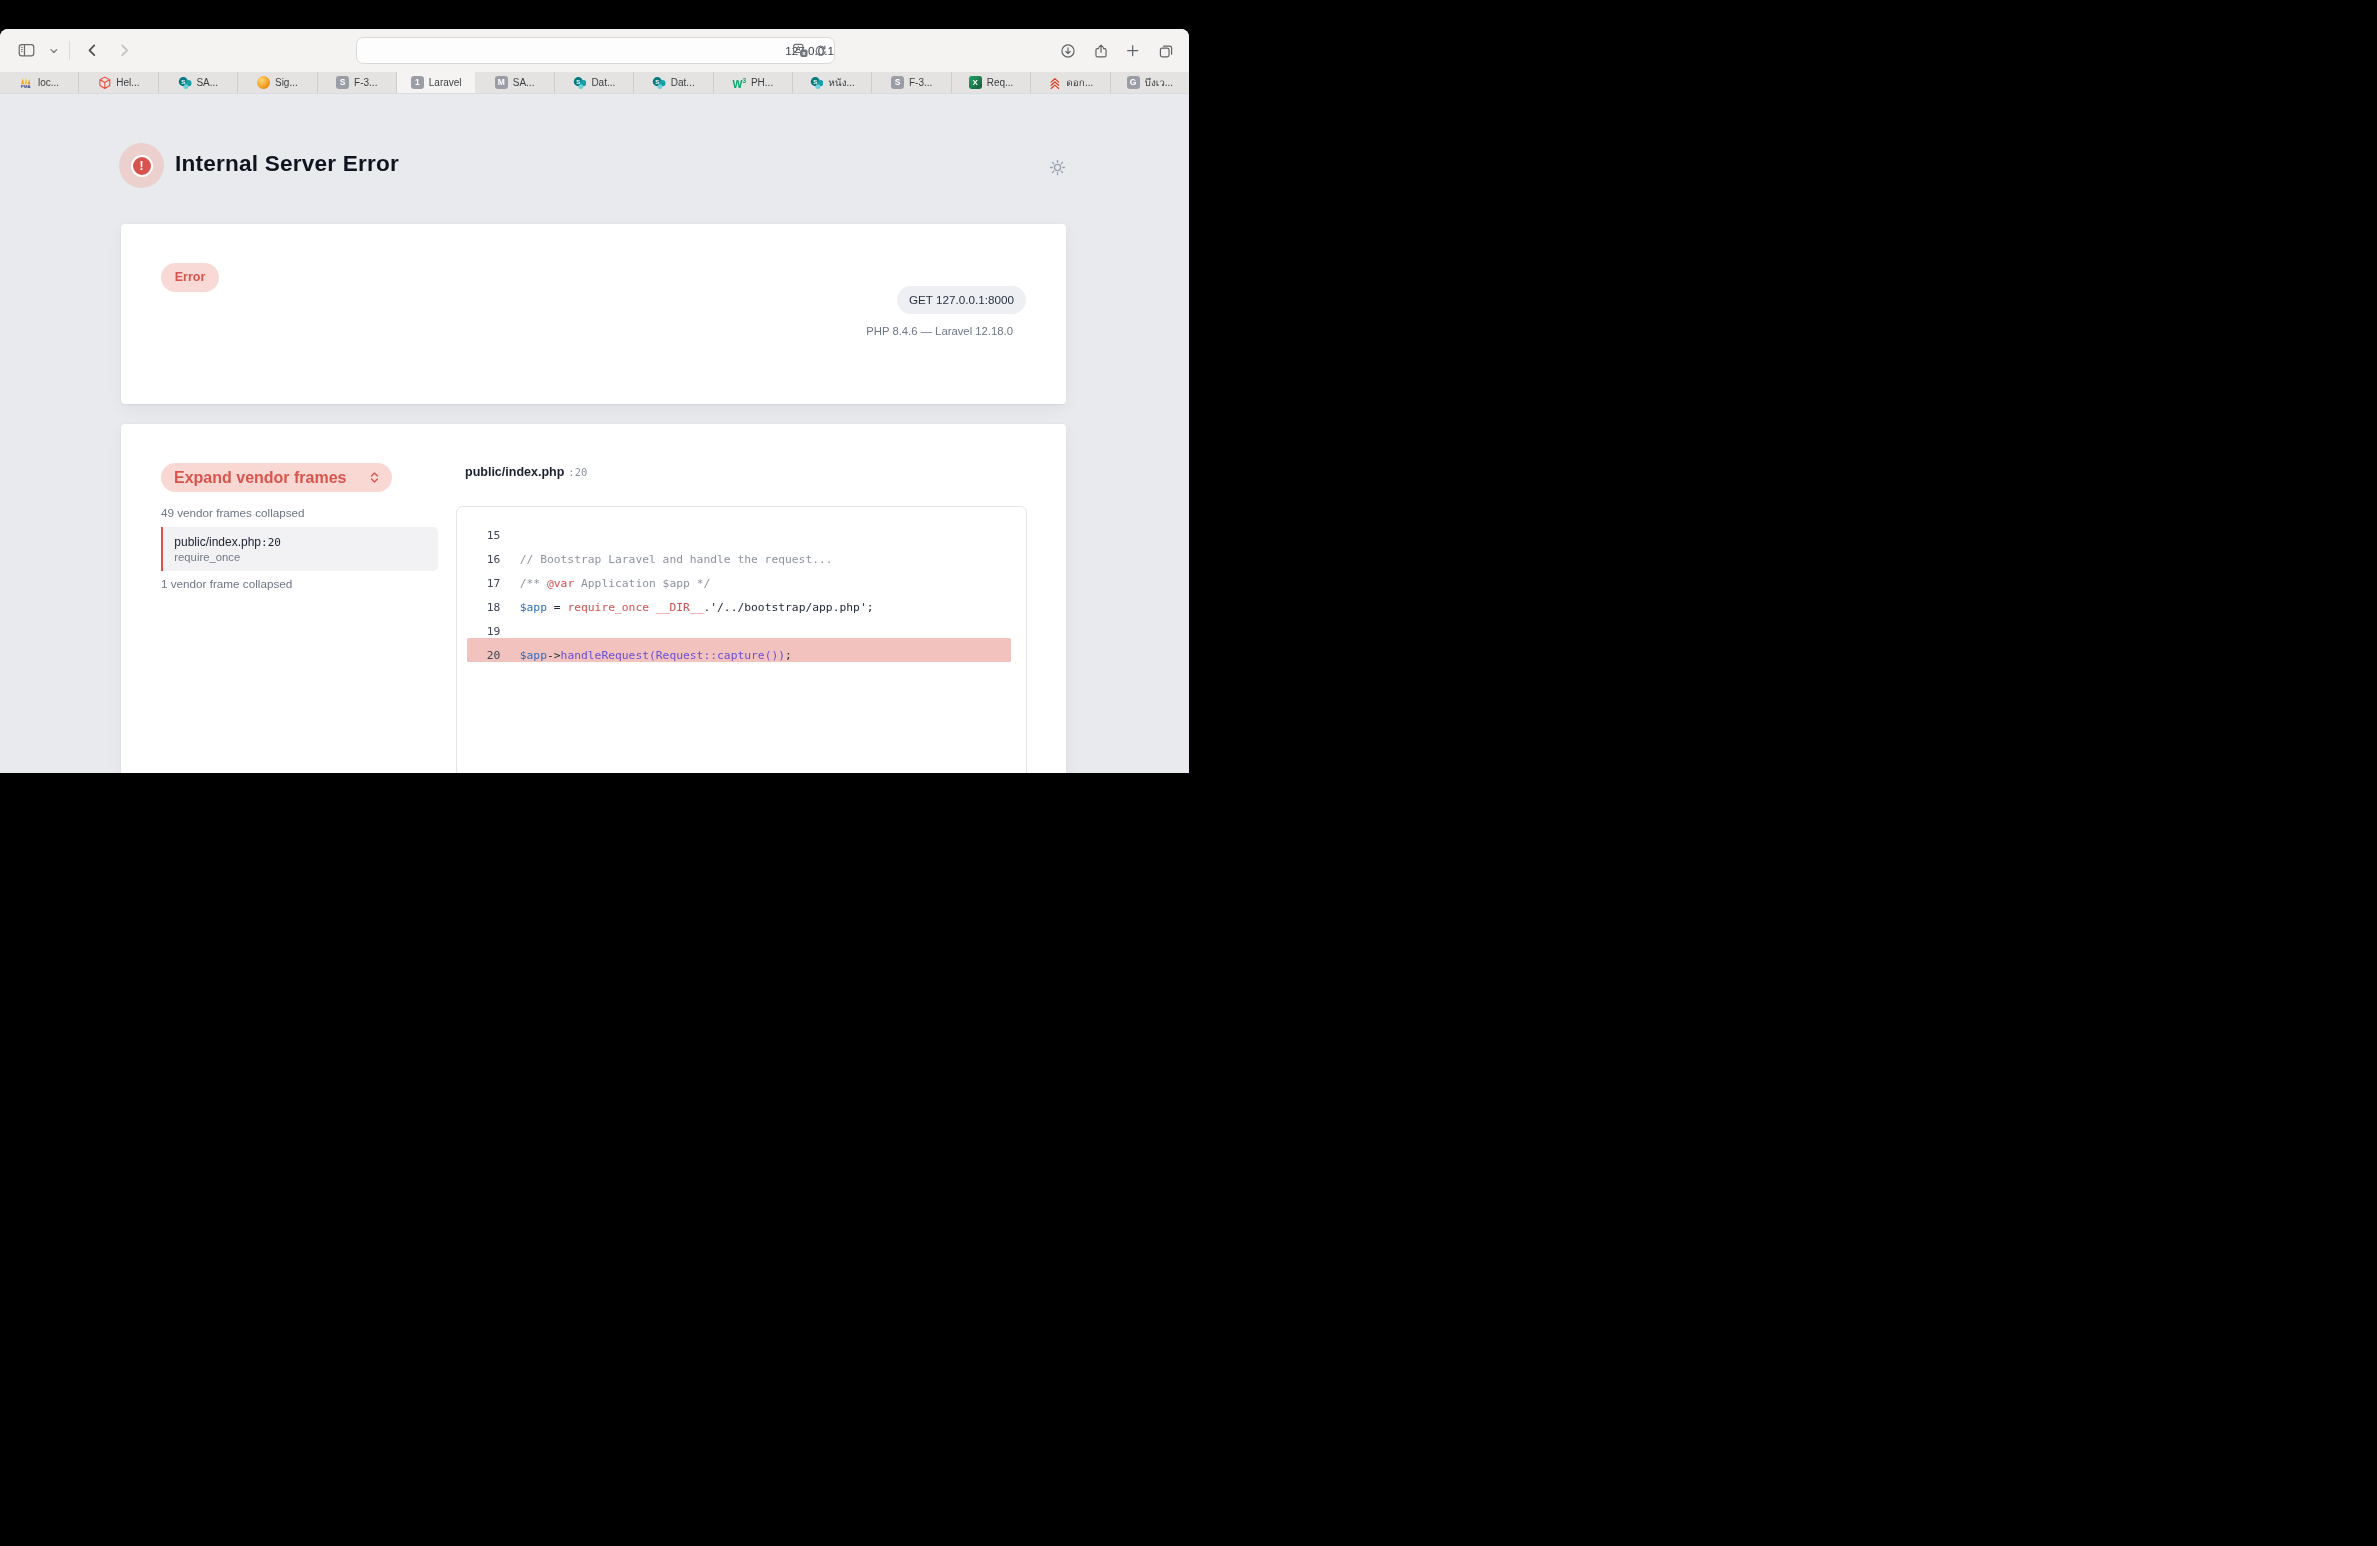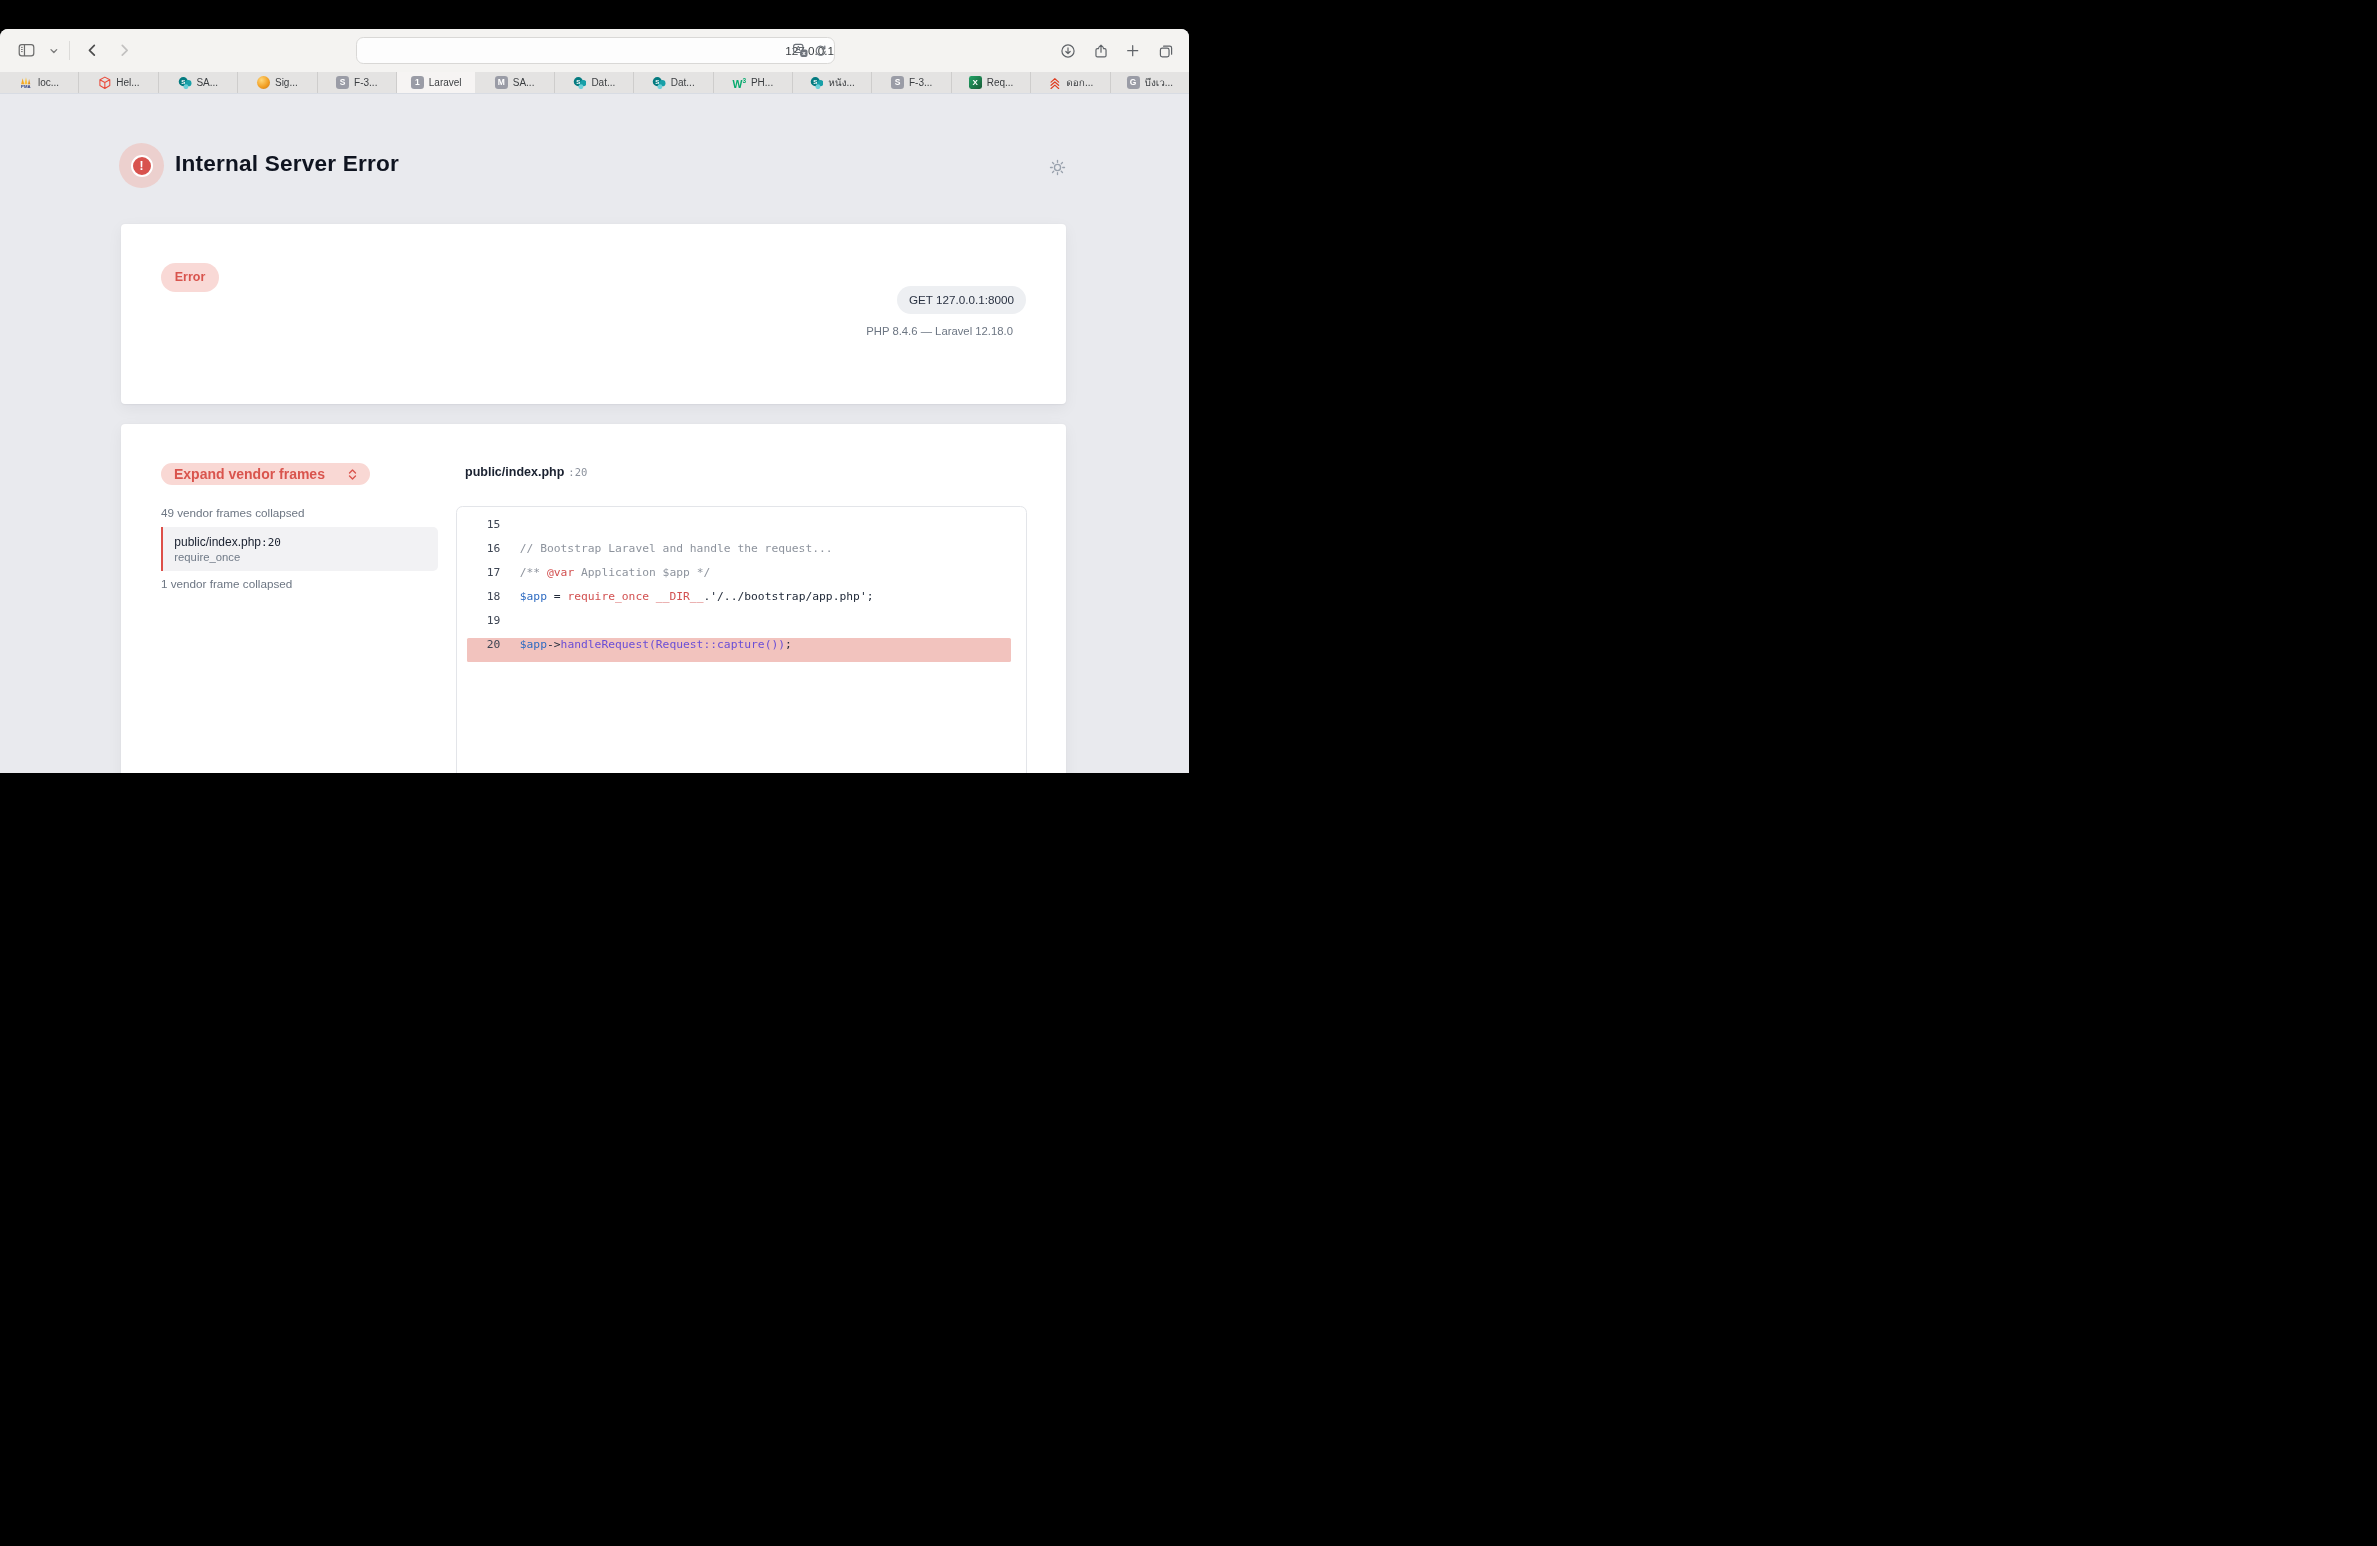--- a/index.html
+++ b/index.html
@@ -56,38 +56,38 @@
   .card1 { top:130px; height:180px; }
   .card2 { top:330px; height:388px; }
 
   .badge-error { position:absolute; left:40px; top:39px; background:#f9d9d6; color:#d9544d;
                  font-size:12.5px; font-weight:bold; padding:7.3px 13.7px; border-radius:15.4px; }
   .req-badge { position:absolute; right:40px; top:62px; background:#edeff2; color:#2a3242;
                font-size:11.7px; padding:7.3px 12px; border-radius:15.4px; }
   .env-text { position:absolute; right:53px; top:101px; font-size:11.3px; color:#6d7683; }
   .err-msg { position:absolute; left:40px; top:89px; font-size:21px; line-height:27px; font-weight:bold; color:#1a2130; }
 
-  .expand-btn { position:absolute; left:40px; top:39px; height:22px; display:flex; align-items:center; gap:23px;
-                background:#f9d8d4; color:#d9544d; font-size:14px; font-weight:bold; padding:0 13px; border-radius:15.4px; border:none; }
+  .expand-btn { position:absolute; left:40px; top:39px; height:29px; display:flex; align-items:center; gap:23px;
+                background:#f9d8d4; color:#d9544d; font-size:16px; font-weight:bold; padding:0 13px; border-radius:15.4px; border:none; }
   .muted { font-size:11.7px; color:#6d7683; }
   .t1 { position:absolute; left:40px; top:82px; }
   .t2 { position:absolute; left:40px; top:153px;text-align:right; }
   .frame-item { position:absolute; left:40px; top:103px; width:277px; height:44px; background:#f2f2f4;
                 border-left:2.4px solid #dd4f48; border-radius:0 4.9px 4.9px 0; padding:6.5px 11.3px; }
   .frame-file { font-size:12px; color:#1a2130; }
   .frame-line { font-family:"DejaVu Sans Mono", monospace; font-size:11px; color:#1a2130; }
   .frame-fn { font-size:11.3px; color:#707a87; margin-top:2.4px; }
 
   .snippet-head { position:absolute; left:344px; top:40px; }
   .snippet-file { font-size:12.5px; color:#1a2130; font-weight:bold; }
   .snippet-line { font-family:"DejaVu Sans Mono", monospace; font-size:10.5px; color:#8b919c; margin-left:4px; }
 
   .codeblock { position:absolute; left:335px; top:82px; width:571px; height:306px;
                border:0.8px solid #e3e5e9; border-radius:6.5px; background:#fff; padding-top:11.3px; overflow:hidden; }
-  .code-row { height:24px; margin:0 14.6px 0 9.7px; padding-left:9.7px; display:flex; align-items:flex-start;
+  .code-row { height:24px; margin:0 14.6px 0 9.7px; padding-left:9.7px; display:flex; align-items:flex-end;
               font-family:"DejaVu Sans Mono", monospace; font-size:11.3px; }
   .code-row.hl { background:#f2c3be; border-radius:1.6px; }
   .lineno { width:24px; text-align:right; color:#3f4654; flex:0 0 24px; }
   .code-text { margin-left:19.4px; white-space:pre; }
   .tok-plain { color:#222b3a; }
   .tok-comment { color:#8d939d; }
   .tok-red { color:#d25050; }
   .tok-blue { color:#2f6cc2; }
   .tok-purple { color:#6a4ed6; }
 

